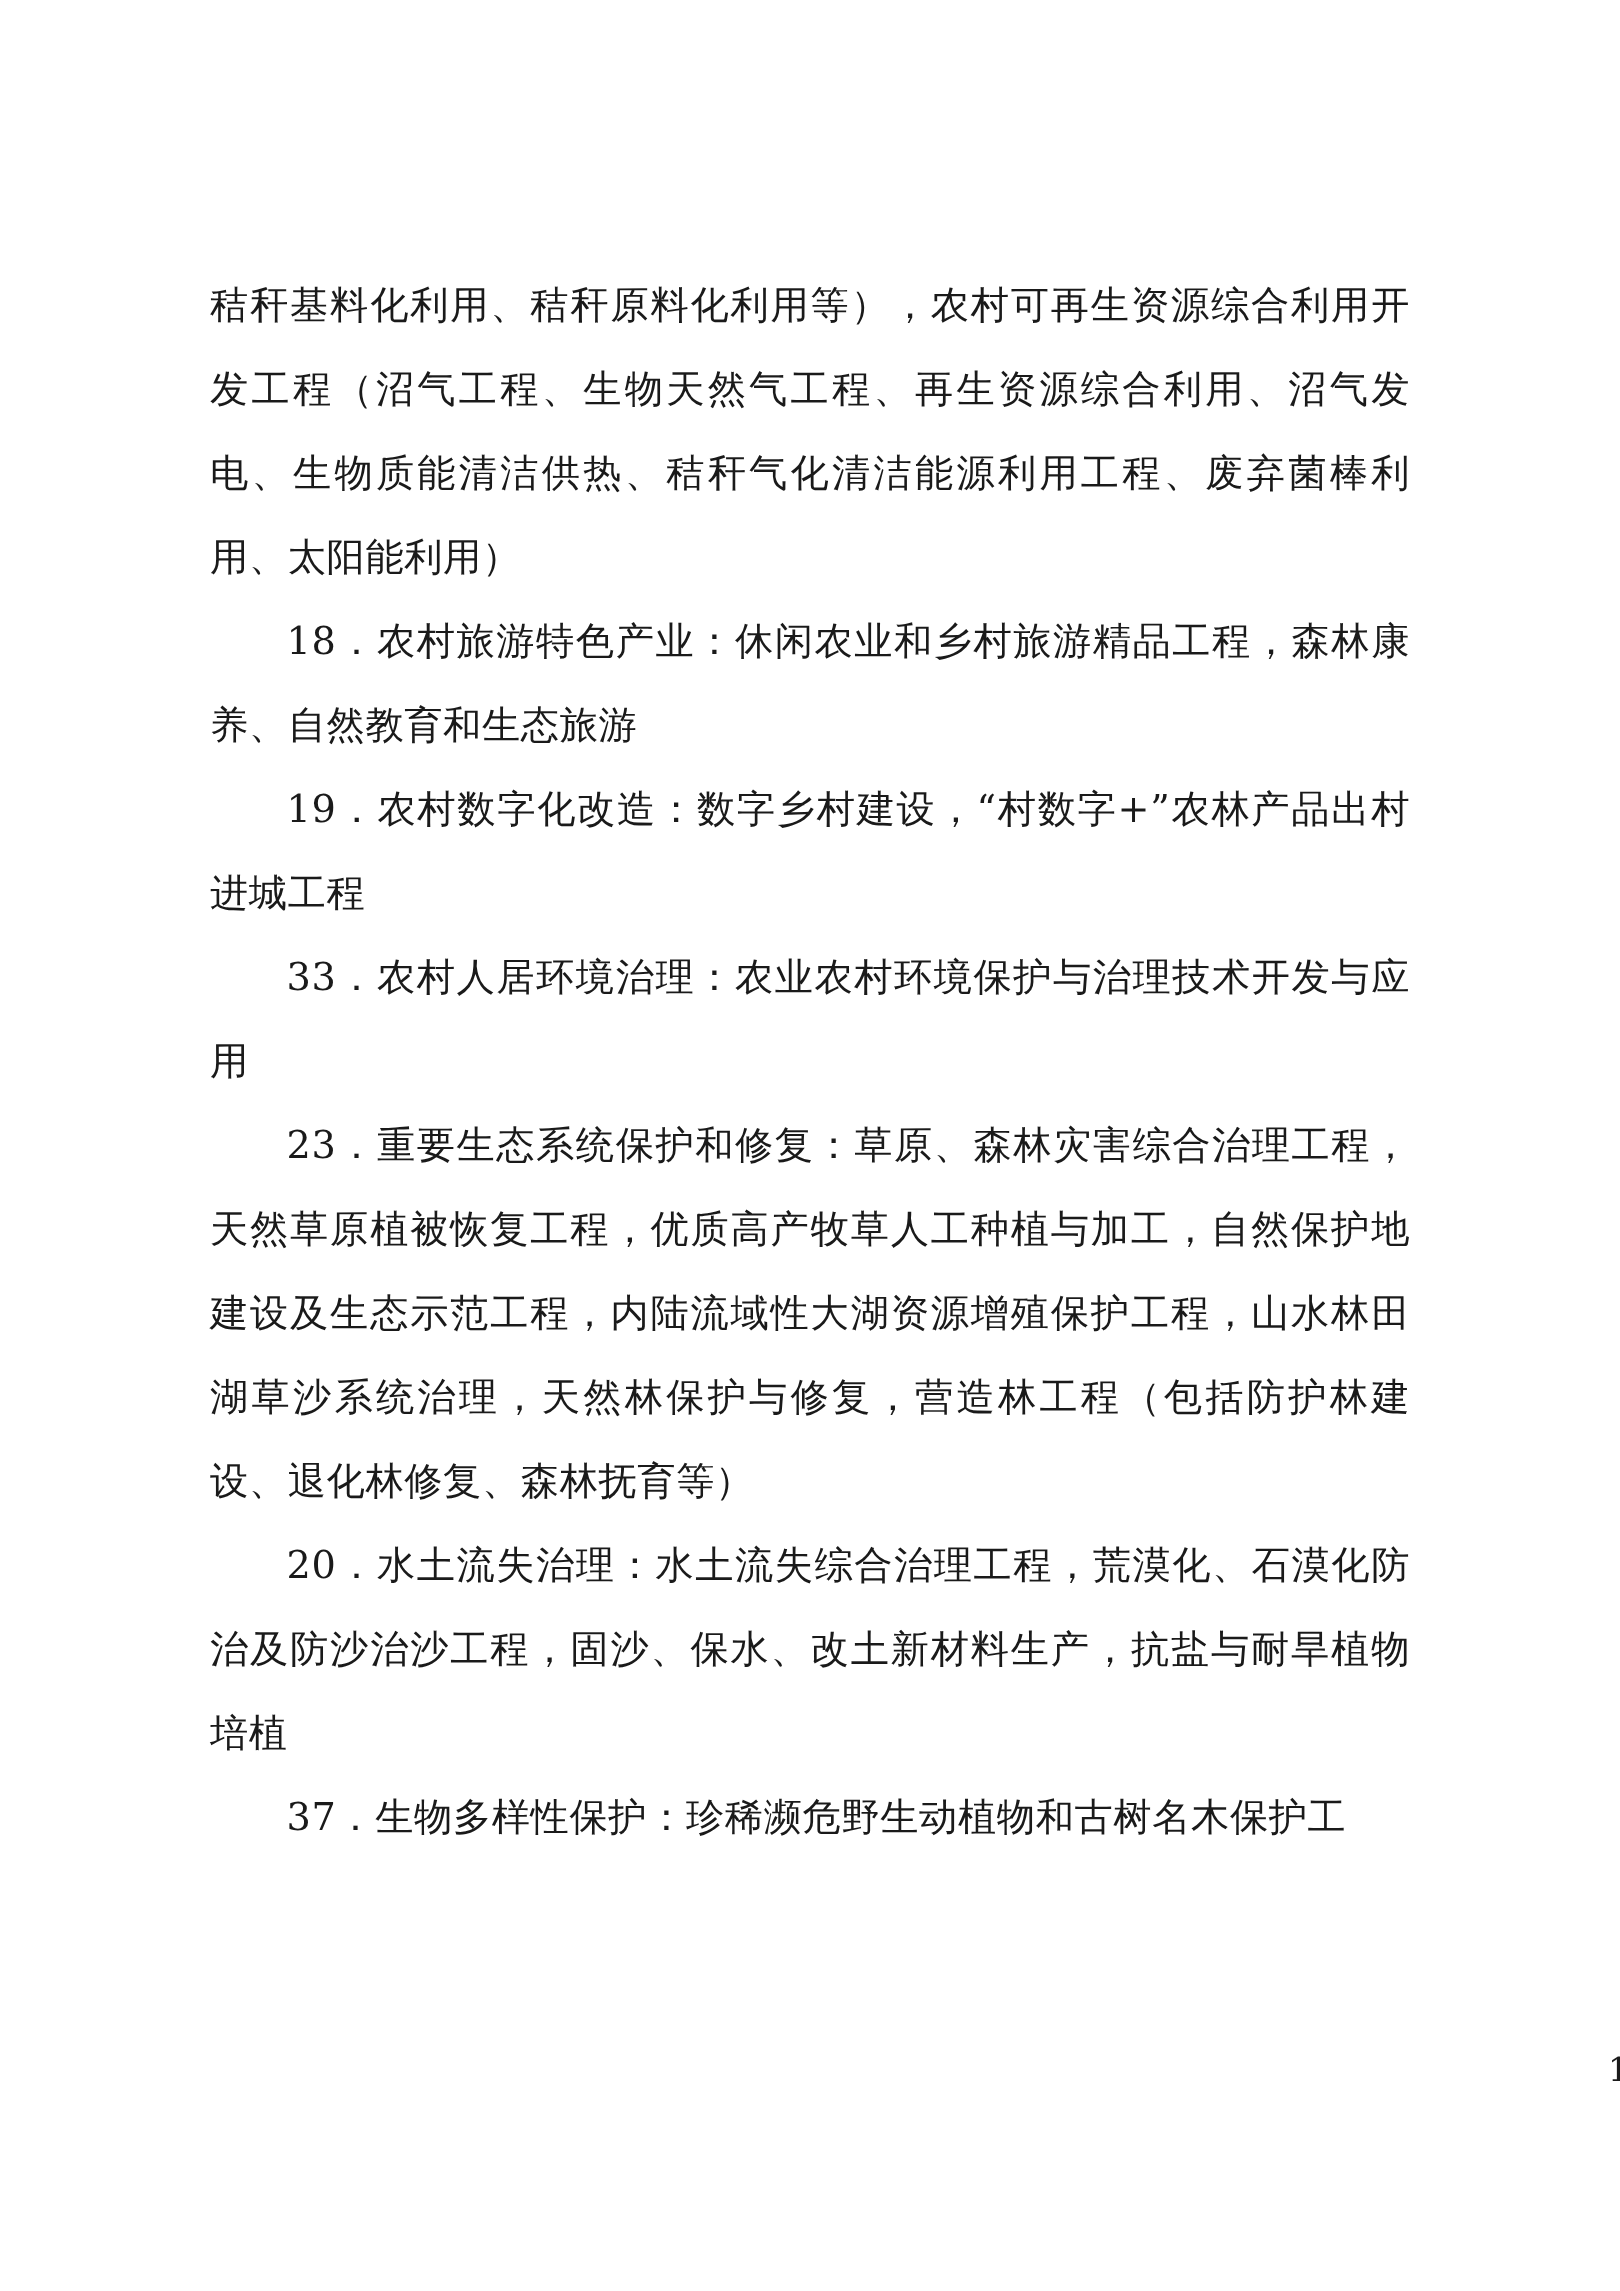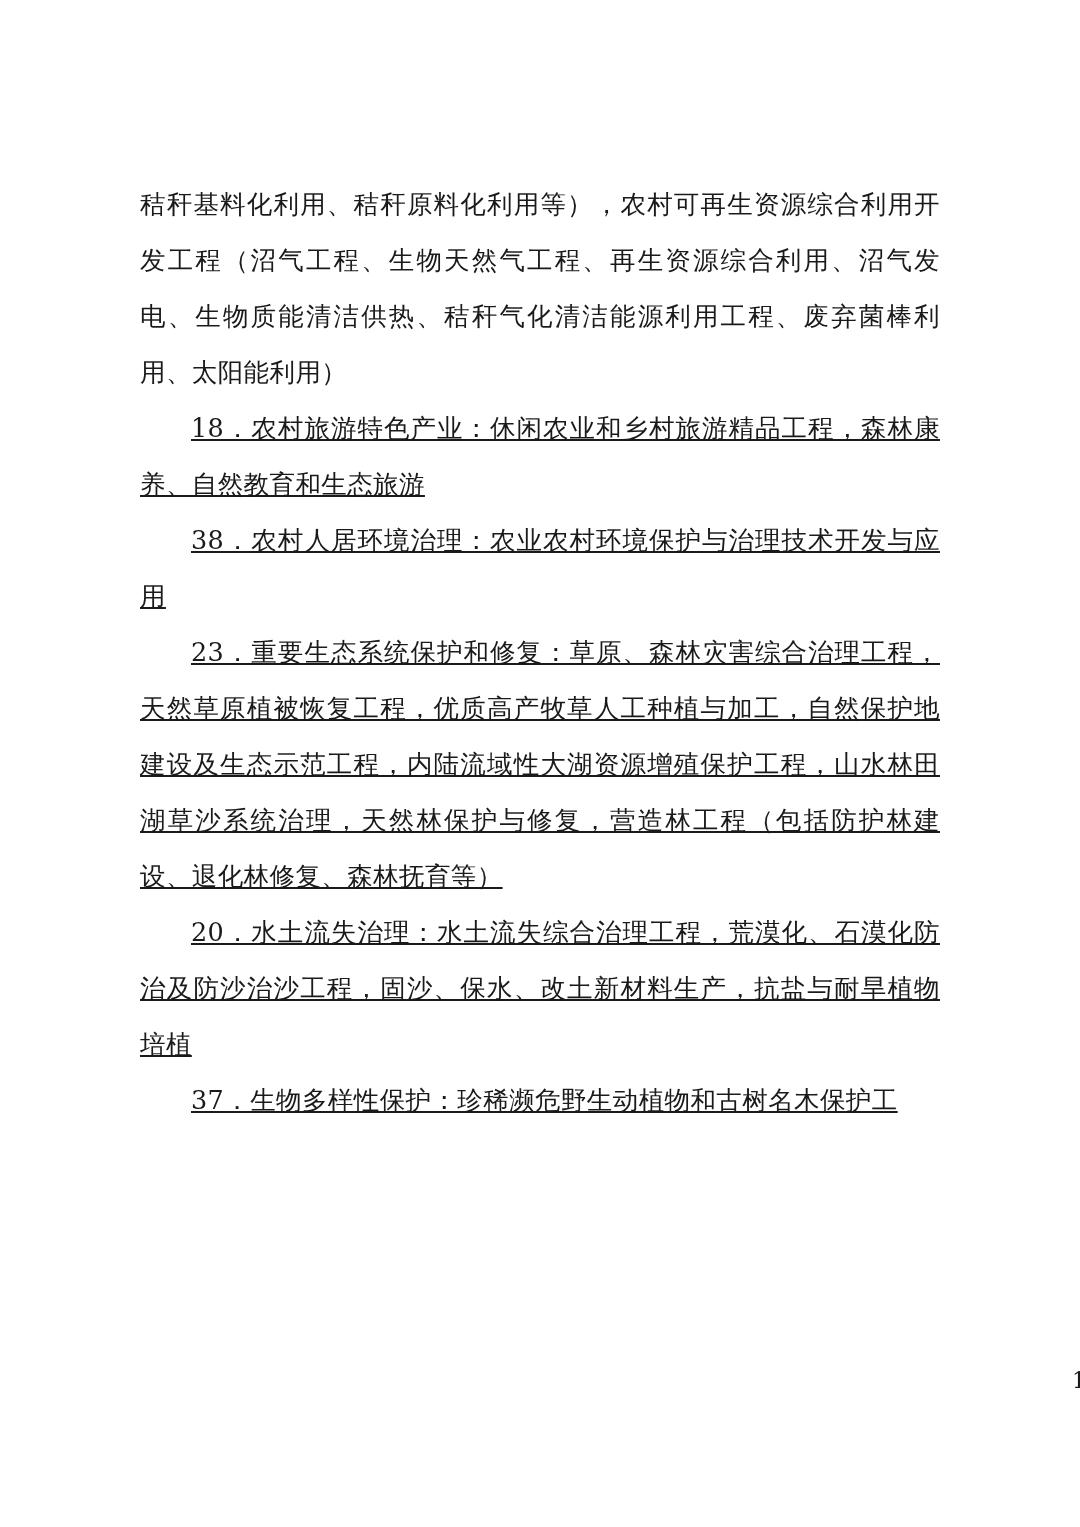--- a/index.html
+++ b/index.html
@@ -28,39 +28,39 @@
     font-size: 25.5px;
     line-height: 56px;
     letter-spacing: 0.4px;
     text-align: justify;
     text-justify: inter-ideograph;
     margin: 0;
     text-indent: 0;
   }
   .para.indent {
     text-indent: 51px;
-    text-decoration: underline;
   }
   .page-number {
     position: absolute;
     left: 0;
     right: 0;
     top: 1368px;
     text-align: right;
     font-size: 22px;
     font-family: "DejaVu Serif", "Liberation Serif", serif;
     color: #1a1a1a;
   }
 </style>
 </head>
 <body>
 
 <div class="page">
   <div class="content">
     <p class="para">秸秆基料化利用、秸秆原料化利用等），农村可再生资源综合利用开发工程（沼气工程、生物天然气工程、再生资源综合利用、沼气发电、生物质能清洁供热、秸秆气化清洁能源利用工程、废弃菌棒利用、太阳能利用）</p>
     <p class="para indent">18．农村旅游特色产业：休闲农业和乡村旅游精品工程，森林康养、自然教育和生态旅游</p>
-    <p class="para indent">38．农村人居环境治理：农业农村环境保护与治理技术开发与应用</p>
+    <p class="para indent">19．农村数字化改造：数字乡村建设，“村数字+”农林产品出村进城工程</p>
+    <p class="para indent">33．农村人居环境治理：农业农村环境保护与治理技术开发与应用</p>
     <p class="para indent">23．重要生态系统保护和修复：草原、森林灾害综合治理工程，天然草原植被恢复工程，优质高产牧草人工种植与加工，自然保护地建设及生态示范工程，内陆流域性大湖资源增殖保护工程，山水林田湖草沙系统治理，天然林保护与修复，营造林工程（包括防护林建设、退化林修复、森林抚育等）</p>
     <p class="para indent">20．水土流失治理：水土流失综合治理工程，荒漠化、石漠化防治及防沙治沙工程，固沙、保水、改土新材料生产，抗盐与耐旱植物培植</p>
     <p class="para indent">37．生物多样性保护：珍稀濒危野生动植物和古树名木保护工</p>
   </div>
   <div class="page-number">14</div>
 </div>
 
 </body></html>

